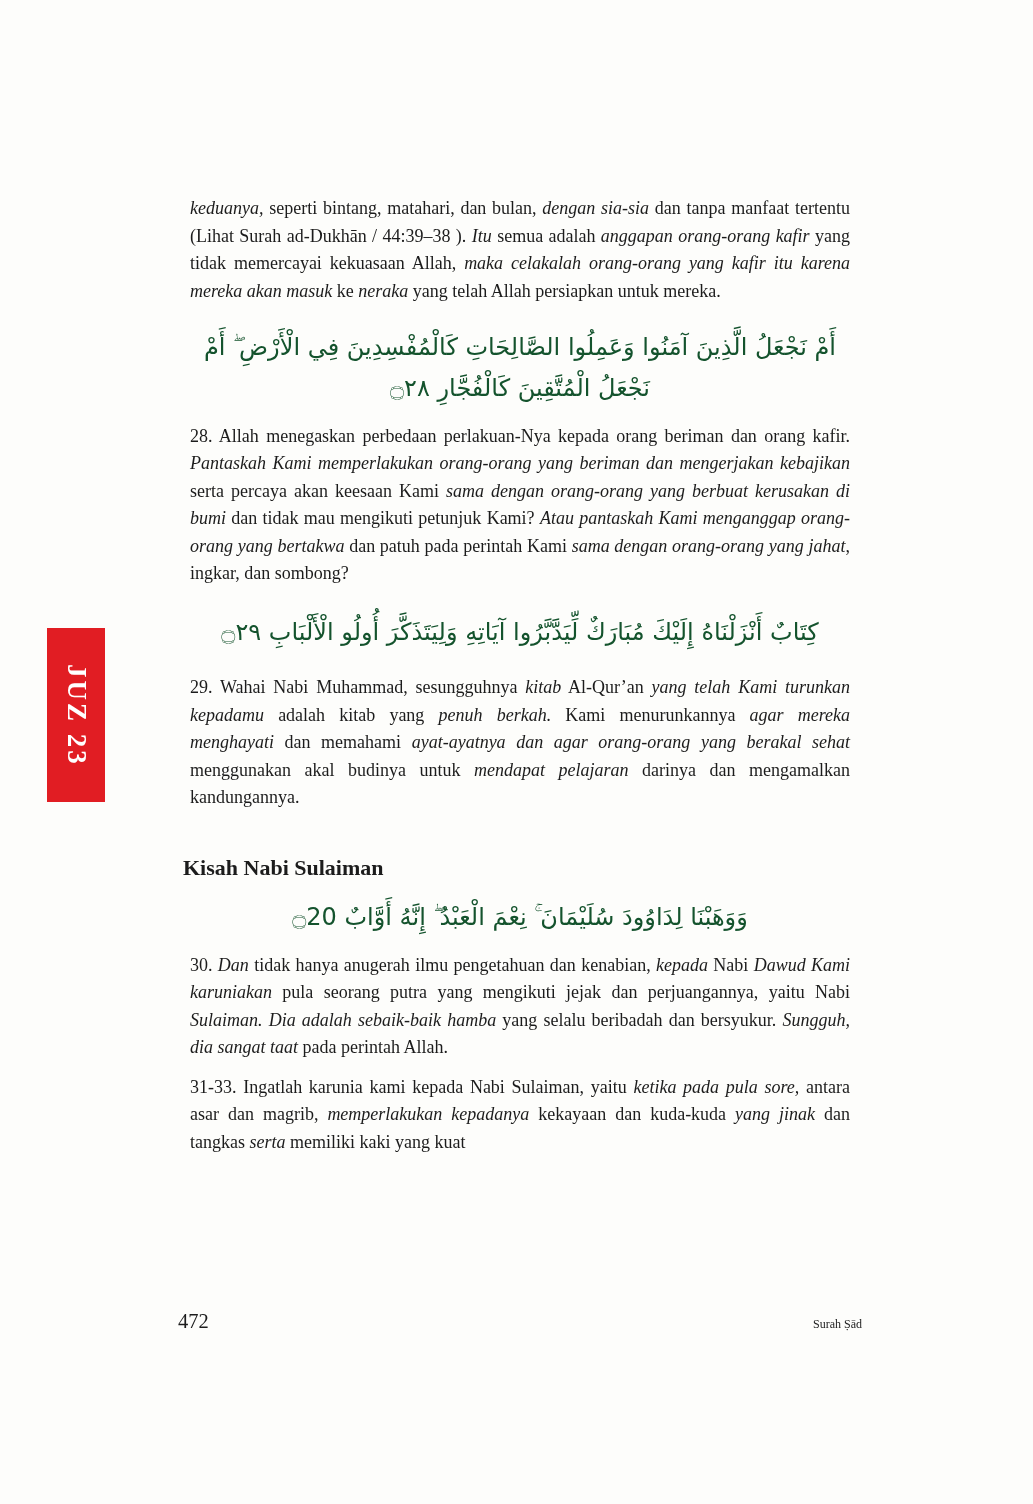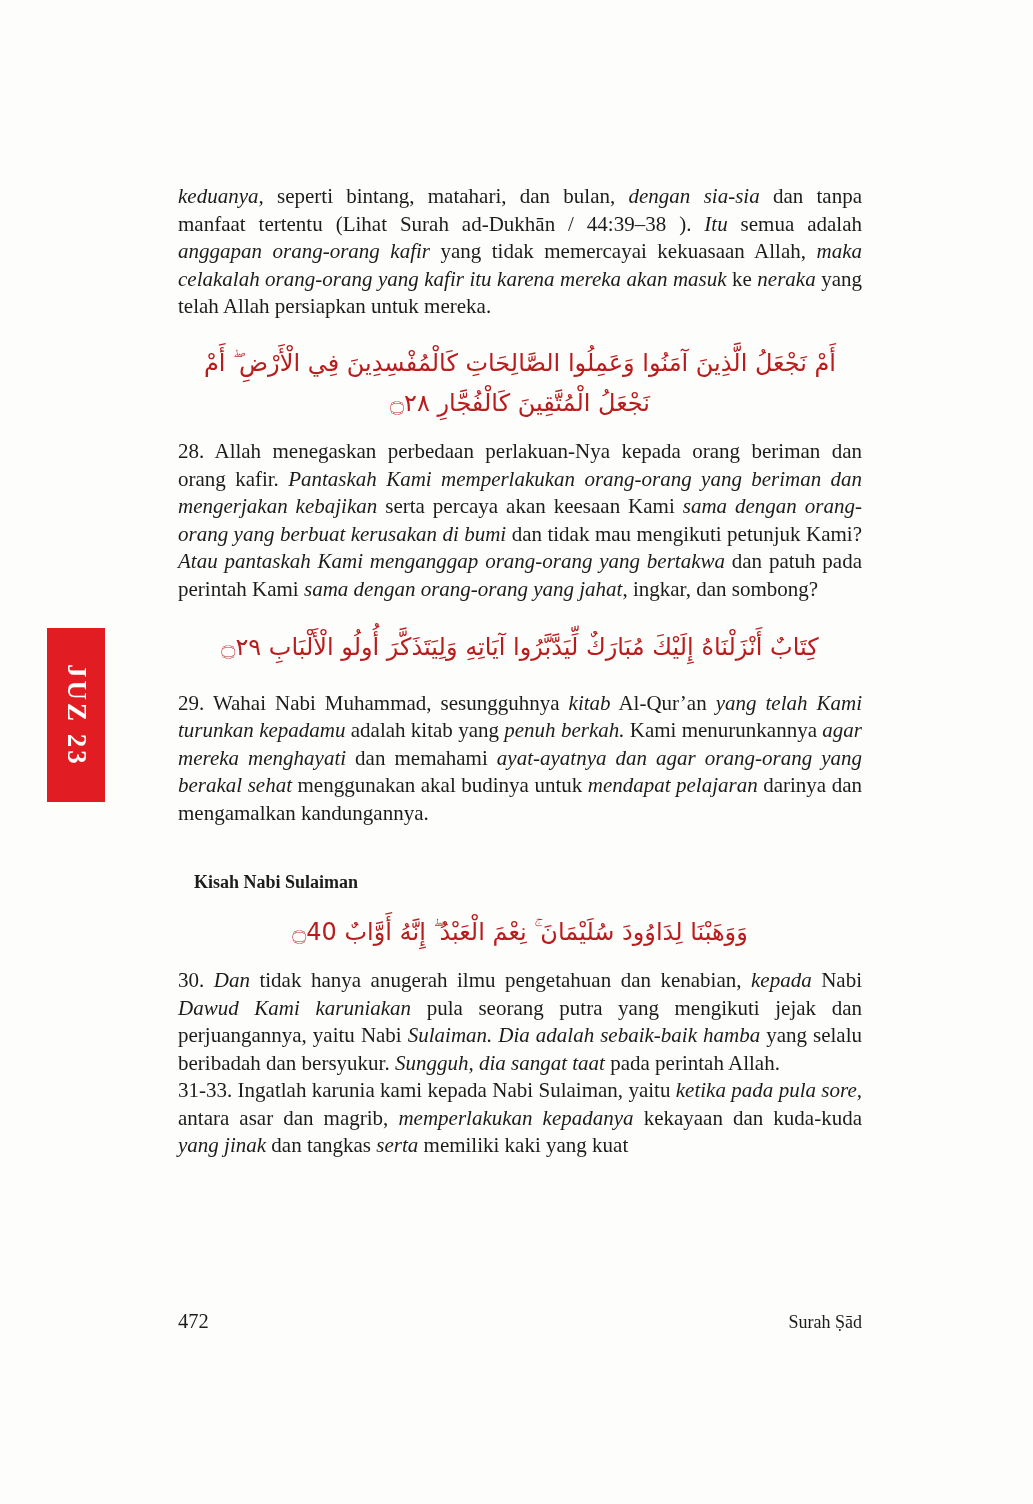--- a/index.html
+++ b/index.html
@@ -16,44 +16,44 @@
     color: #1c1c1c;
     overflow: hidden;
   }
   .content {
     position: absolute;
     left: 178px;
     top: 183px;
     width: 684px;
   }
   p.body {
-    margin: 0;
-    font-size: 21px;
+    margin: 12px;
+    font-size: 18px;
     line-height: 27.5px;
     text-align: justify;
   }
   .it { font-style: italic; }
   .arabic {
     font-family: "DejaVu Sans", sans-serif;
     font-size: 24px;
     line-height: 1.7;
     text-align: center;
     direction: rtl;
     unicode-bidi: embed;
     margin: 22px 0 14px 0;
-    color: #b91c1c;
+    color: #14532d;
   }
   .arabic.long {
     font-size: 23px;
     line-height: 1.85;
     margin: 14px 0 14px 0;
   }
   h3.section-heading {
-    margin: 42px 0 0 16px;
-    font-size: 18px;
+    margin: 42px 0 0 5px;
+    font-size: 22px;
     font-weight: bold;
     line-height: 27px;
   }
   .juz-tab {
     position: absolute;
     left: 47px;
     top: 628px;
     width: 58px;
     height: 174px;
     background: #e11d23;
@@ -73,21 +73,21 @@
     right: 171px;
     top: 1310px;
     display: flex;
     justify-content: space-between;
     align-items: baseline;
   }
   .footer .page-number {
     font-size: 20.5px;
   }
   .footer .surah-name {
-    font-size: 18px;
+    font-size: 12px;
   }
   .v28 { margin-top: 22px; margin-bottom: 14px; }
   .v29 { margin-top: 24px; margin-bottom: 22px; }
   .v30 { margin-top: 16px; margin-bottom: 14px; }
 </style>
 </head>
 <body>
 
 <div class="page">
 
@@ -102,21 +102,21 @@
     <div class="arabic v28" dir="rtl">أَمْ نَجْعَلُ الَّذِينَ آمَنُوا وَعَمِلُوا الصَّالِحَاتِ كَالْمُفْسِدِينَ فِي الْأَرْضِ ۖ أَمْ نَجْعَلُ الْمُتَّقِينَ كَالْفُجَّارِ ۝٢٨</div>
 
     <p class="body"><span>28. Allah menegaskan perbedaan perlakuan-Nya kepada orang beriman dan orang kafir. </span><span class="it">Pantaskah Kami memperlakukan orang-orang yang beriman dan mengerjakan kebajikan</span><span> serta percaya akan keesaan Kami </span><span class="it">sama dengan orang-orang yang berbuat kerusakan di bumi</span><span> dan tidak mau mengikuti petunjuk Kami? </span><span class="it">Atau pantaskah Kami menganggap orang-orang yang bertakwa</span><span> dan patuh pada perintah Kami </span><span class="it">sama dengan orang-orang yang jahat</span><span>, ingkar, dan sombong?</span></p>
 
     <div class="arabic v29" dir="rtl">كِتَابٌ أَنْزَلْنَاهُ إِلَيْكَ مُبَارَكٌ لِّيَدَّبَّرُوا آيَاتِهِ وَلِيَتَذَكَّرَ أُولُو الْأَلْبَابِ ۝٢٩</div>
 
     <p class="body"><span>29. Wahai Nabi Muhammad, sesungguhnya </span><span class="it">kitab</span><span> Al-Qur’an </span><span class="it">yang telah Kami turunkan kepadamu</span><span> adalah kitab yang </span><span class="it">penuh berkah.</span><span> Kami menurunkannya </span><span class="it">agar mereka menghayati</span><span> dan memahami </span><span class="it">ayat-ayatnya dan agar orang-orang yang berakal sehat</span><span> menggunakan akal budinya untuk </span><span class="it">mendapat pelajaran</span><span> darinya dan mengamalkan kandungannya.</span></p>
 
     <h3 class="section-heading">Kisah Nabi Sulaiman</h3>
 
-    <div class="arabic v30" dir="rtl">وَوَهَبْنَا لِدَاوُودَ سُلَيْمَانَ ۚ نِعْمَ الْعَبْدُ ۖ إِنَّهُ أَوَّابٌ ۝40</div>
+    <div class="arabic v30" dir="rtl">وَوَهَبْنَا لِدَاوُودَ سُلَيْمَانَ ۚ نِعْمَ الْعَبْدُ ۖ إِنَّهُ أَوَّابٌ ۝20</div>
 
     <p class="body"><span>30. </span><span class="it">Dan</span><span> tidak hanya anugerah ilmu pengetahuan dan kenabian, </span><span class="it">kepada</span><span> Nabi </span><span class="it">Dawud Kami karuniakan</span><span> pula seorang putra yang mengikuti jejak dan perjuangannya, yaitu Nabi </span><span class="it">Sulaiman.</span><span> </span><span class="it">Dia adalah sebaik-baik hamba</span><span> yang selalu beribadah dan bersyukur. </span><span class="it">Sungguh, dia sangat taat</span><span> pada perintah Allah.</span></p>
 
 
     <p class="body"><span>31-33. Ingatlah karunia kami kepada Nabi Sulaiman, yaitu </span><span class="it">ketika pada pula sore,</span><span> antara asar dan magrib, </span><span class="it">memperlakukan kepadanya</span><span> kekayaan dan kuda-kuda </span><span class="it">yang jinak</span><span> dan tangkas </span><span class="it">serta</span><span> memiliki kaki yang kuat</span></p>
 
   </div>
 
   <div class="footer">
     <span class="page-number">472</span>

